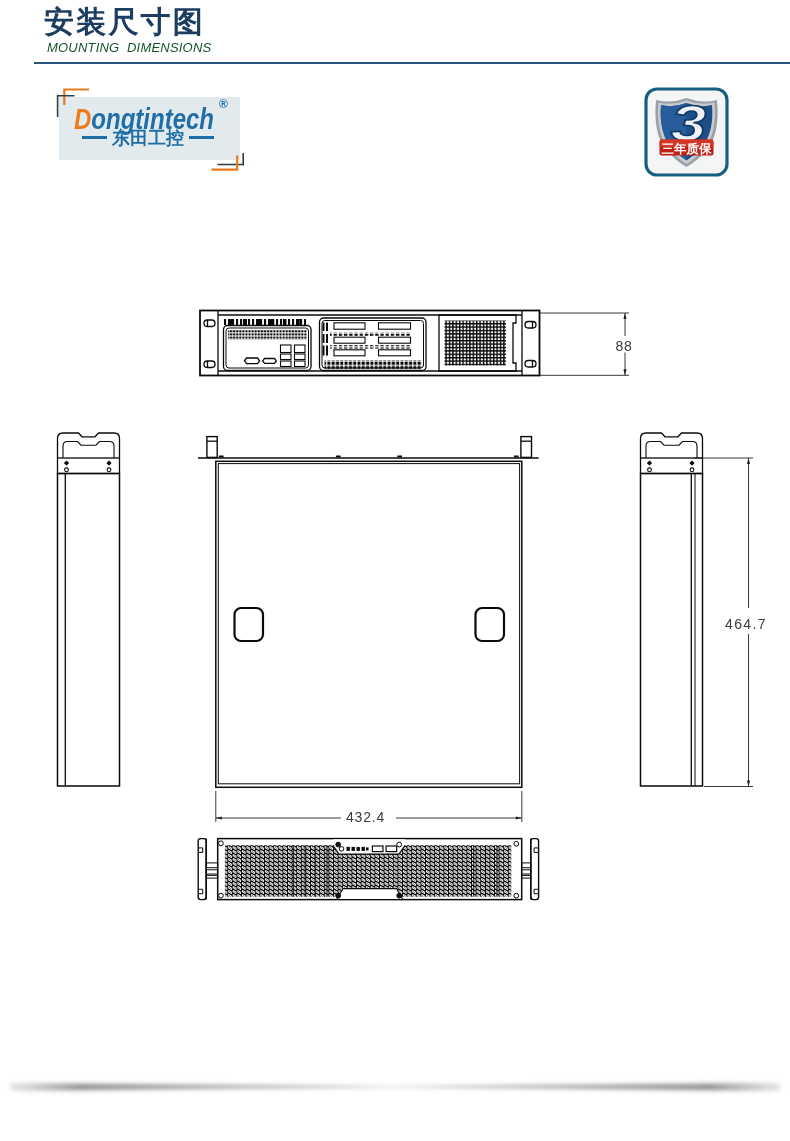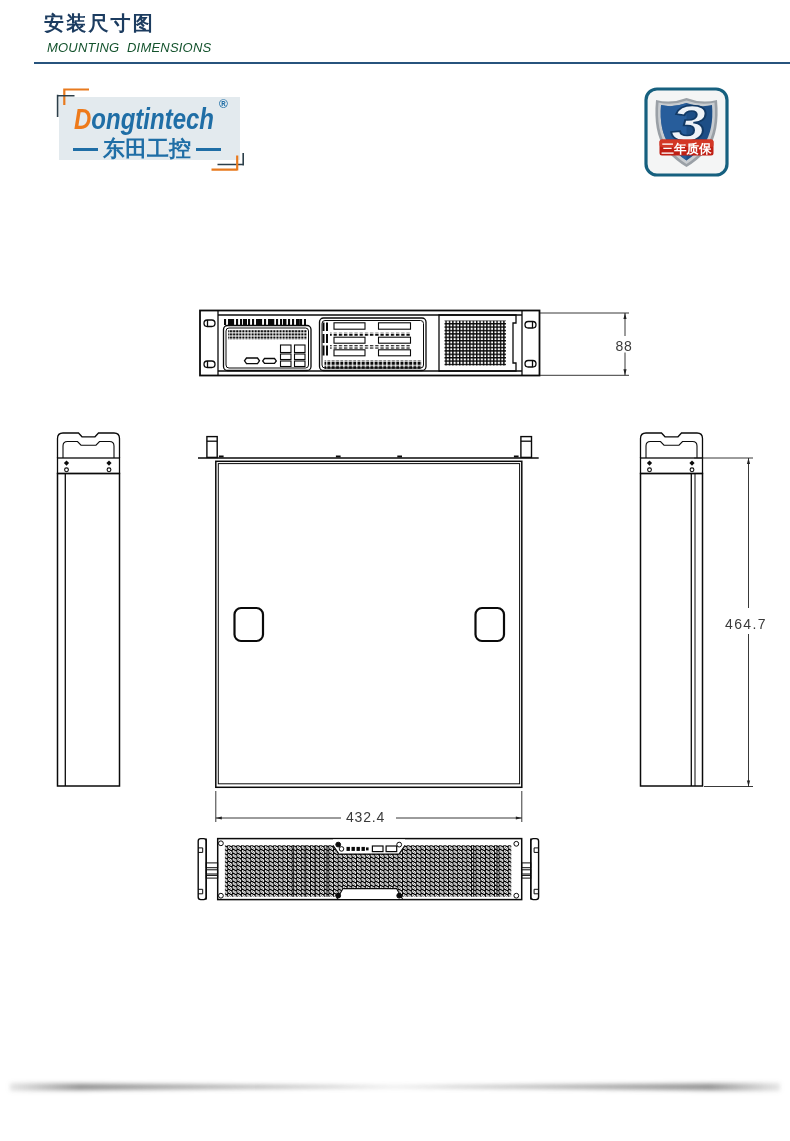--- a/index.html
+++ b/index.html
@@ -4,21 +4,21 @@
 <style>
   html,body{margin:0;padding:0;background:#fff;}
   #page{position:relative;width:790px;height:1141px;background:#fff;overflow:hidden;
         font-family:"Liberation Sans",sans-serif;will-change:transform;}
   .abs{position:absolute;}
 </style>
 </head>
 <body>
 <div id="page">
 
-  <div class="abs" style="left:44px;top:10px;font-size:20px;font-weight:bold;color:#1c3c60;letter-spacing:2.2px;">安装尺寸图</div>
+  <div class="abs" style="left:44px;top:2px;font-size:30px;font-weight:bold;color:#1c3c60;letter-spacing:2.2px;">安装尺寸图</div>
 
   <div class="abs" style="left:47px;top:40px;font-size:13px;font-style:italic;color:#14532d;letter-spacing:0.2px;">MOUNTING&nbsp;&nbsp;DIMENSIONS</div>
 
   <div class="abs" style="left:34px;top:61.5px;width:756px;height:2px;background:#27537d;"></div>
 
   <div class="abs" style="left:59px;top:97px;width:181px;height:62.5px;background:#e3eaee;"></div>
 
   <svg class="abs" style="left:55px;top:86px;" width="40" height="34" viewBox="0 0 40 34">
     <path d="M9.3,3.5 H34 M9.3,2.5 V19" stroke="#e87a1e" stroke-width="2.2" fill="none"></path>
     <path d="M2.6,9.8 H19.5 M2.6,8.8 V31" stroke="#2c3f4a" stroke-width="1.6" fill="none"></path>
@@ -26,21 +26,21 @@
 
   <svg class="abs" style="left:208px;top:150px;" width="40" height="24" viewBox="0 0 40 24">
     <path d="M35.2,14.5 H9.5 M35.2,15.5 V3" stroke="#2c3f4a" stroke-width="1.6" fill="none"></path>
     <path d="M29.2,19.6 H3.5 M29.2,20.6 V5.5" stroke="#e87a1e" stroke-width="2.2" fill="none"></path>
   </svg>
 
   <div class="abs" style="left:74px;top:102px;font-size:30px;font-weight:bold;font-style:italic;color:#1f6ea6;transform:scaleX(0.8);transform-origin:0 0;white-space:nowrap;"><span style="color:#ee7a1a;">D</span>ongtintech</div>
 
   <div class="abs" style="left:219px;top:97px;font-size:12px;font-weight:bold;color:#1f6ea6;">®</div>
 
-  <div class="abs" style="left:73px;top:134px;width:150px;font-size:22px;font-weight:bold;color:#1f6ea6;white-space:nowrap;"><span style="display:inline-block;width:25px;height:3px;background:#1f6ea6;vertical-align:5px;margin-right:5px;"></span>东田工控<span style="display:inline-block;width:25px;height:3px;background:#1f6ea6;vertical-align:5px;margin-left:5px;"></span></div>
+  <div class="abs" style="left:73px;top:126px;width:150px;text-align:center;font-size:18px;font-weight:bold;color:#1f6ea6;white-space:nowrap;"><span style="display:inline-block;width:25px;height:3px;background:#1f6ea6;vertical-align:5px;margin-right:5px;"></span>东田工控<span style="display:inline-block;width:25px;height:3px;background:#1f6ea6;vertical-align:5px;margin-left:5px;"></span></div>
 
   <svg class="abs" style="left:644px;top:87px;" width="85" height="90" viewBox="0 0 85 90">
     <rect x="2" y="2" width="81" height="86" rx="11" fill="#f4f5f5" stroke="#16607f" stroke-width="3.2"></rect>
 
     <path d="M12,13 Q27,17 42.5,11 Q58,17 73,13 Q76,45 64,62 Q53,74 42.5,80 Q32,74 21,62 Q9,45 12,13 Z" fill="#9aa0a6"></path>
     <path d="M14.5,15.5 Q28,19 42.5,13.5 Q57,19 70.5,15.5 Q73,44 62,60 Q52,71 42.5,77 Q33,71 23,60 Q12,44 14.5,15.5 Z" fill="#c8ccd0"></path>
 
     <path d="M17,18 Q29,21 42.5,16 Q56,21 68,18 Q70,43 60,57.5 Q51,68 42.5,73.5 Q34,68 25,57.5 Q15,43 17,18 Z" fill="#1d4e86"></path>
     <path d="M17,18 Q29,21 42.5,16 L42.5,73.5 Q34,68 25,57.5 Q15,43 17,18 Z" fill="#2a62a0" opacity="0.8"></path>
 

